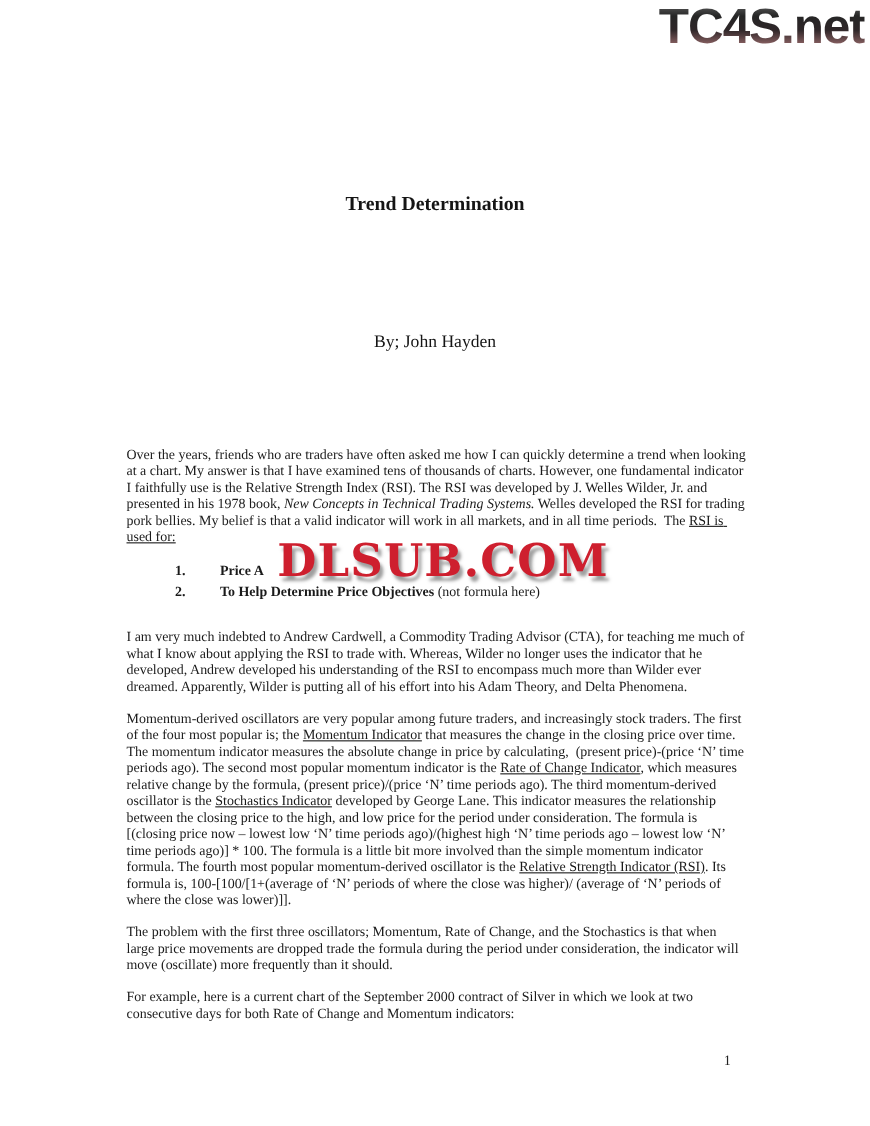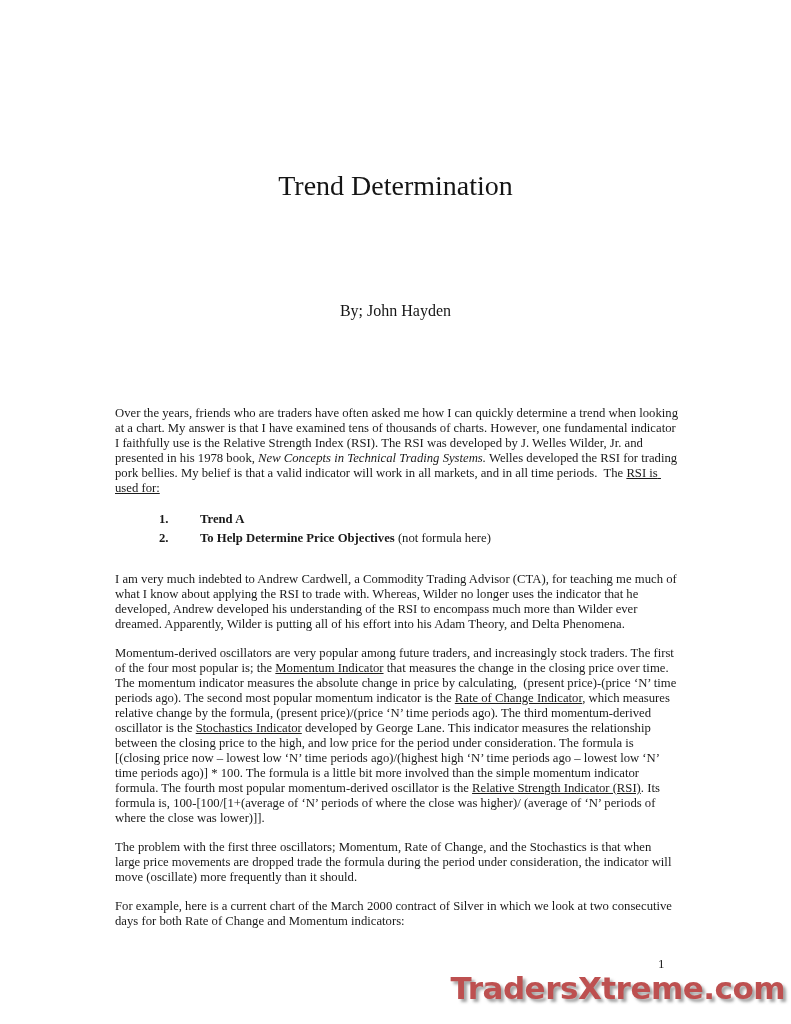--- a/index.html
+++ b/index.html
@@ -14,21 +14,21 @@
     position:absolute; top:1px; right:5px;
     font-family:"Liberation Sans", sans-serif; font-weight:bold;
     font-size:45px; letter-spacing:-1px; line-height:1;
     background:linear-gradient(180deg,#6a6a6a 0%,#262626 30%,#2e2628 58%,#8f6566 90%,#a98c8c 100%);
     -webkit-background-clip:text; background-clip:text; color:transparent;
   }
 
   
   .title {
     position:absolute; top:172px; left:0; width:100%;
-    text-align:center; font-size:28px; line-height:27px; color:#151515;
+    text-align:center; font-size:18px; line-height:27px; color:#151515;font-weight:bold;
   }
   .byline {
     position:absolute; top:302px; left:0; width:100%;
     text-align:center; font-size:16px; color:#151515;
   }
 
   
   .content {
     position:absolute; left:115px; top:406px; width:563px;
     font-size:12.7px; line-height:15px; color:#1a1a1a;
@@ -63,50 +63,51 @@
     color:#bd5050;
     -webkit-text-stroke:2.5px #ffffff; paint-order:stroke fill;
     text-shadow:3px 3px 3px rgba(125,125,125,0.7);
   }
 </style>
 </head>
 <body>
 
 <div class="page">
 
+  <div class="header-logo">TC4S.net</div>
 
   <div class="title">
     <div>Trend Determination</div>
   </div>
 
   <div class="byline">By; John Hayden</div>
 
   <div class="content">
 
     <p><span>Over the years, friends who are traders have often asked me how I can quickly determine a trend when looking at a chart. My answer is that I have examined tens of thousands of charts. However, one fundamental indicator I faithfully use is the Relative Strength Index (RSI). The RSI was developed by J. Welles Wilder, Jr. and presented in his 1978 book, </span><span class="seg-i">New Concepts in Technical Trading Systems.</span><span> Welles developed the RSI for trading pork bellies. My belief is that a valid indicator will work in all markets, and in all time periods.  The </span><span class="seg-u">RSI is used for:</span></p>
 
     <div class="list">
       <div class="list-row">
         <span class="list-num">1.</span>
-        <span class="list-label"><span class="seg-b">Trend A</span></span>
+        <span class="list-label"><span class="seg-b">Price A</span></span>
       </div>
       <div class="list-row">
         <span class="list-num">2.</span>
         <span class="list-label"><span class="seg-b">To Help Determine Price Objectives</span><span> (not formula here)</span></span>
       </div>
     </div>
 
     <p><span>I am very much indebted to Andrew Cardwell, a Commodity Trading Advisor (CTA), for teaching me much of what I know about applying the RSI to trade with. Whereas, Wilder no longer uses the indicator that he developed, Andrew developed his understanding of the RSI to encompass much more than Wilder ever dreamed. Apparently, Wilder is putting all of his effort into his Adam Theory, and Delta Phenomena.</span></p>
 
     <p><span>Momentum-derived oscillators are very popular among future traders, and increasingly stock traders. The first of the four most popular is; the </span><span class="seg-u">Momentum Indicator</span><span> that measures the change in the closing price over time. The momentum indicator measures the absolute change in price by calculating,  (present price)-(price ‘N’ time periods ago). The second most popular momentum indicator is the </span><span class="seg-u">Rate of Change Indicator</span><span>, which measures relative change by the formula, (present price)/(price ‘N’ time periods ago). The third momentum-derived oscillator is the </span><span class="seg-u">Stochastics Indicator</span><span> developed by George Lane. This indicator measures the relationship between the closing price to the high, and low price for the period under consideration. The formula is [(closing price now – lowest low ‘N’ time periods ago)/(highest high ‘N’ time periods ago – lowest low ‘N’ time periods ago)] * 100. The formula is a little bit more involved than the simple momentum indicator formula. The fourth most popular momentum-derived oscillator is the </span><span class="seg-u">Relative Strength Indicator (RSI)</span><span>. Its formula is, 100-[100/[1+(average of ‘N’ periods of where the close was higher)/ (average of ‘N’ periods of where the close was lower)]].</span></p>
 
     <p><span>The problem with the first three oscillators; Momentum, Rate of Change, and the Stochastics is that when large price movements are dropped trade the formula during the period under consideration, the indicator will move (oscillate) more frequently than it should.</span></p>
 
-    <p><span>For example, here is a current chart of the March 2000 contract of Silver in which we look at two consecutive days for both Rate of Change and Momentum indicators:</span></p>
+    <p><span>For example, here is a current chart of the September 2000 contract of Silver in which we look at two consecutive days for both Rate of Change and Momentum indicators:</span></p>
 
   </div>
 
+  <div class="watermark">DLSUB.COM</div>
 
   <div class="page-number">1</div>
 
-  <div class="footer-logo">TradersXtreme.com</div>
 
 </div>
 
 </body></html>

